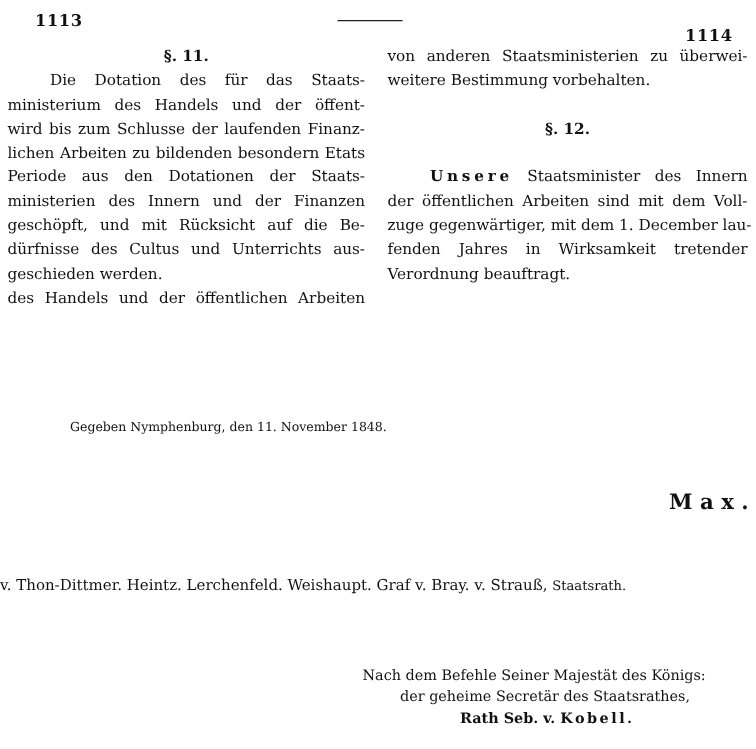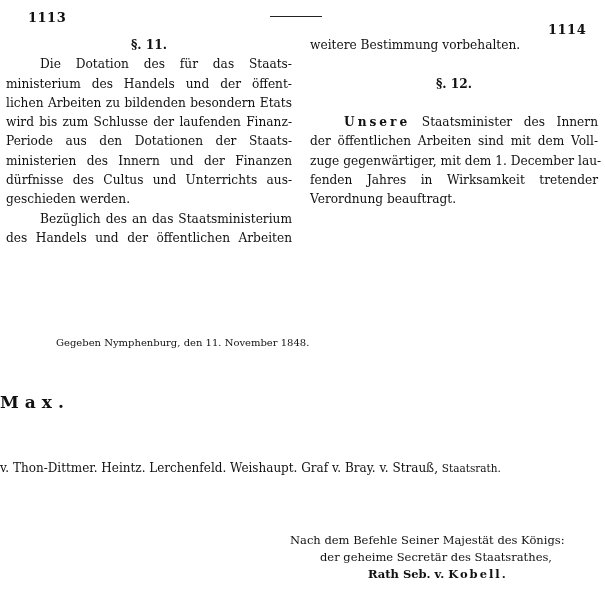--- a/index.html
+++ b/index.html
@@ -15,51 +15,52 @@
     .col { position: absolute; top: 36px; font-size: 12.2px; line-height: 19.3px; }
     .col-left { left: 6px; width: 286px; }
     .col-right { left: 310px; width: 288px; }
     .line { display: block; white-space: nowrap; text-align: justify; text-align-last: justify; }
     .line.last { text-align-last: left; }
     .line.indent { padding-left: 34px; }
     .section-head { display: block; text-align: center; font-weight: bold; text-align-last: center; }
     .spacer { display: block; height: 19.3px; }
     .spaced { letter-spacing: 3px; font-weight: bold; }
     .given { position: absolute; top: 337px; left: 56px; font-size: 10px; }
-    .ruler { position: absolute; top: 392px; left: 0; width: 605px; text-align: left; font-weight: bold; font-size: 17px; letter-spacing: 6px; }
+    .ruler { position: absolute; top: 392px; left: 0; width: 605px; text-align: right; font-weight: bold; font-size: 17px; letter-spacing: 6px; }
     .signers { position: absolute; top: 461px; left: 0; width: 598px; font-size: 12px; white-space: nowrap; }
     .signers .small { font-size: 10.5px; }
     .order { position: absolute; top: 532px; left: 290px; font-size: 11.5px; line-height: 17px; }
     .order .l1 { display: block; padding-left: 0; }
     .order .l2 { display: block; padding-left: 30px; }
     .order .l3 { display: block; padding-left: 78px; font-weight: bold; }
     .order .l3 .spaced { letter-spacing: 2px; }
   </style>
 </head>
 <body>
 
 <div class="page-num page-left">1113</div>
 <div class="top-rule"></div>
 <div class="page-num page-right">1114</div>
 
 <div class="col col-left">
   <span class="section-head">§. 11.</span>
   <span class="line indent">Die Dotation des für das Staats-</span>
   <span class="line">ministerium des Handels und der öffent-</span>
+  <span class="line">wird bis zum Schlusse der laufenden Finanz-</span>
   <span class="line">lichen Arbeiten zu bildenden besondern Etats</span>
-  <span class="line">wird bis zum Schlusse der laufenden Finanz-</span>
   <span class="line">Periode aus den Dotationen der Staats-</span>
   <span class="line">ministerien des Innern und der Finanzen</span>
+  <span class="line">geschöpft, und mit Rücksicht auf die Be-</span>
   <span class="line">dürfnisse des Cultus und Unterrichts aus-</span>
   <span class="line last">geschieden werden.</span>
-  <span class="line indent">Bezüglich des an das Staatsministerium</span>
   <span class="line">des Handels und der öffentlichen Arbeiten</span>
 </div>
 
 <div class="col col-right">
+  <span class="line">von anderen Staatsministerien zu überwei-</span>
   <span class="line last">weitere Bestimmung vorbehalten.</span>
   <span class="spacer"></span>
   <span class="section-head">§. 12.</span>
   <span class="spacer"></span>
   <span class="line indent"><span class="spaced">Unsere</span> <span>Staatsminister des Innern</span></span>
   <span class="line">der öffentlichen Arbeiten sind mit dem Voll-</span>
   <span class="line">zuge gegenwärtiger, mit dem 1. December lau-</span>
   <span class="line">fenden Jahres in Wirksamkeit tretender</span>
   <span class="line last">Verordnung beauftragt.</span>
 </div>

